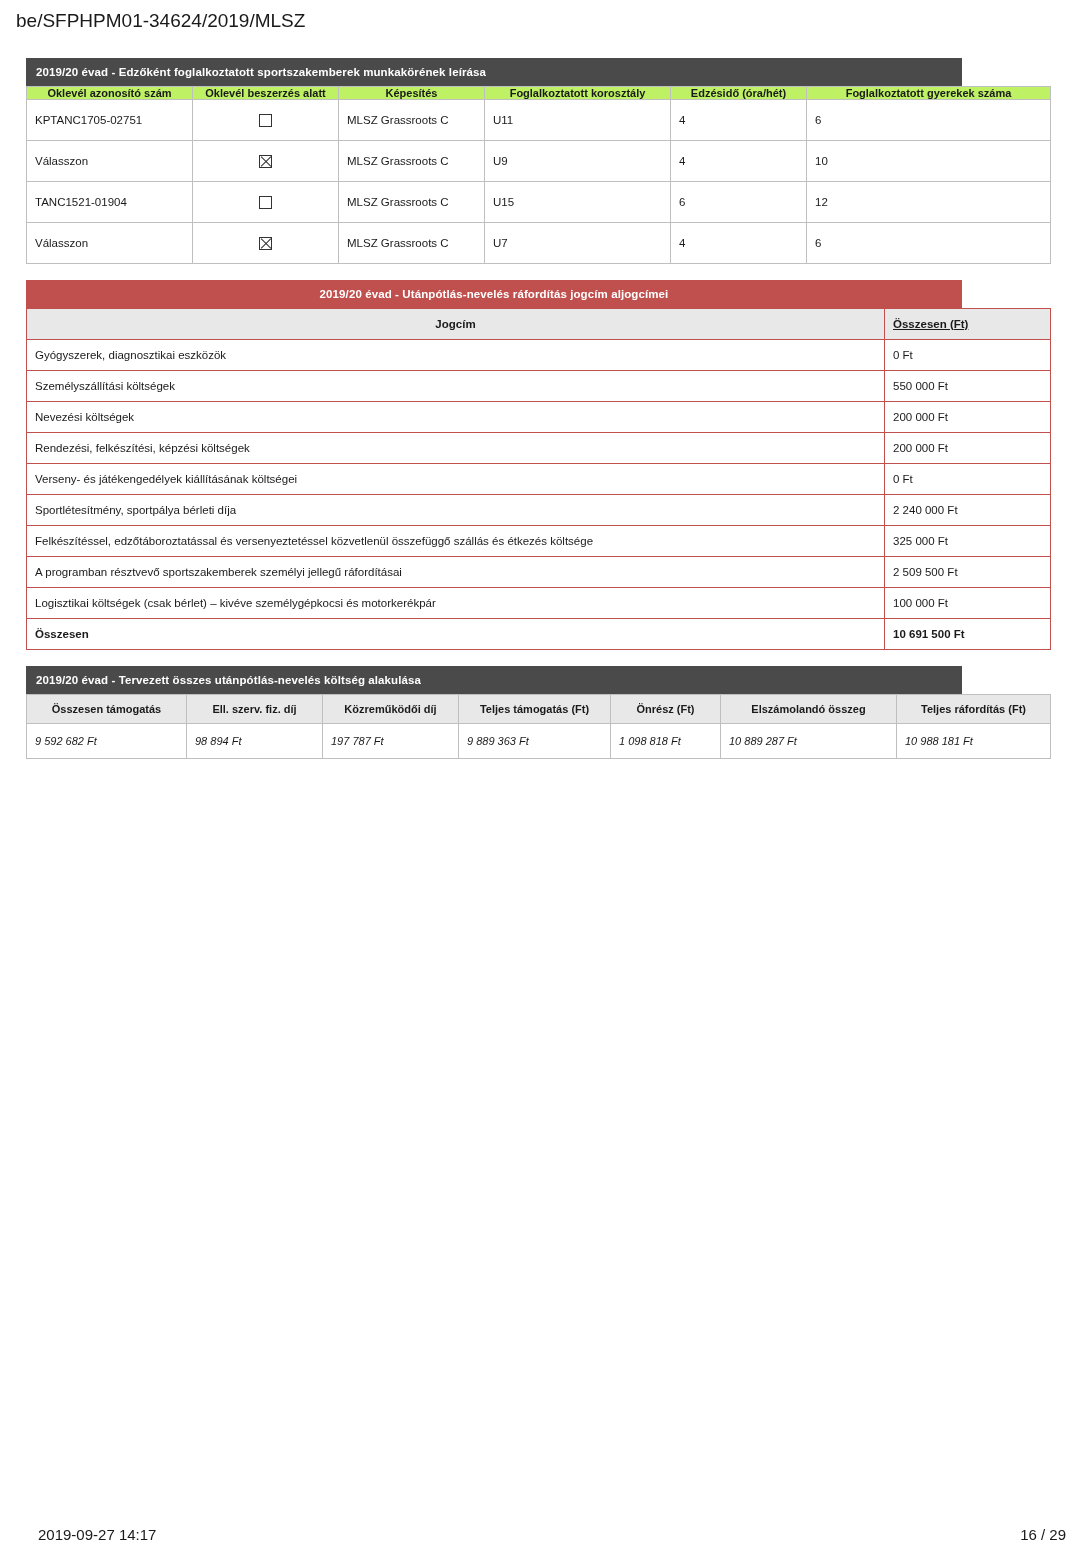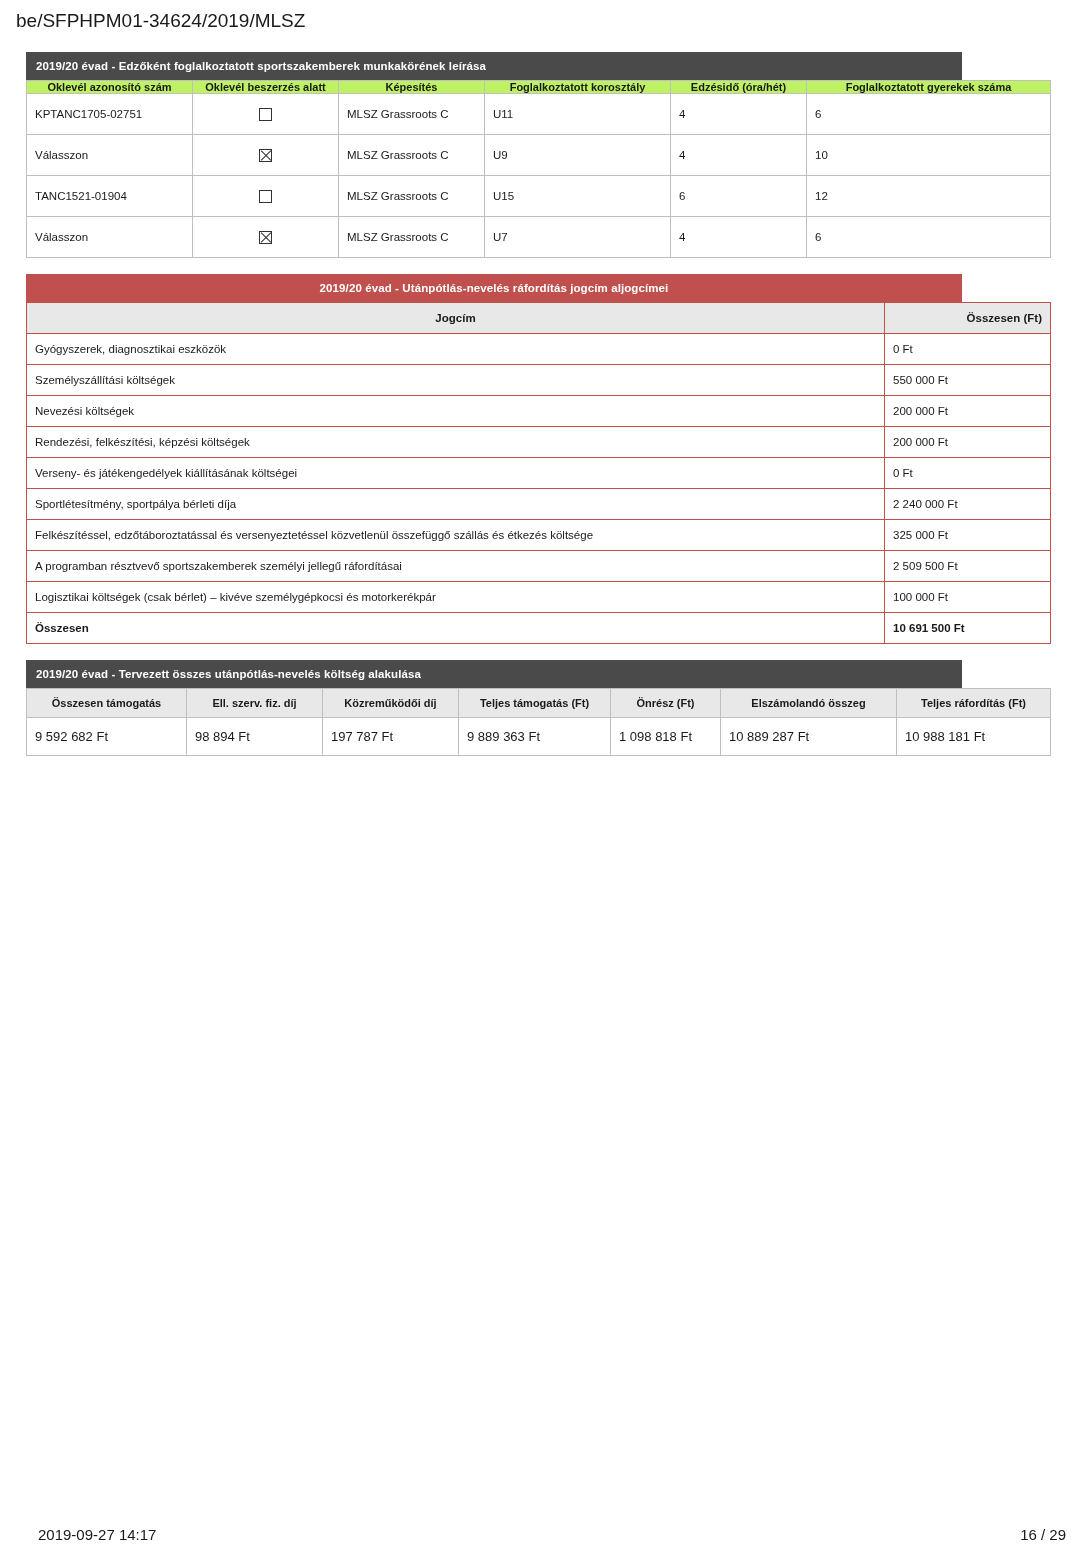--- a/index.html
+++ b/index.html
@@ -21,21 +21,21 @@
     box-sizing: border-box;
     padding: 0;
   }
   .doc-header {
     font-size: 19px;
     color: #1a1a1a;
     padding: 10px 0 10px 16px;
     font-family: "Liberation Sans", sans-serif;
   }
   .block {
-    margin: 10px 26px 16px 26px;
+    margin: 16px 26px 16px 26px;
   }
   table {
     border-collapse: collapse;
     width: 100%;
     table-layout: fixed;
   }
   .caption-dark {
     background: #4a4a4a;
     color: #ffffff;
     font-size: 11.5px;
@@ -99,21 +99,21 @@
   
   .t2 th {
     background: #e8e8e8;
     border: 1px solid #c0504d;
     font-size: 11.5px;
     font-weight: bold;
     padding: 9px 8px;
     color: #1a1a1a;
   }
   .t2 th.jogcim { text-align: center; }
-  .t2 th.osszesen { text-align: right; }
+  .t2 th.osszesen { text-align: left; text-decoration: underline; }
   .t2 td {
     border: 1px solid #c0504d;
     font-size: 11.5px;
     padding: 9px 8px;
     color: #1a1a1a;
   }
   .t2 tr.total td {
     font-weight: bold;
   }
   
@@ -121,23 +121,24 @@
     background: #e8e8e8;
     border: 1px solid #bfbfbf;
     font-size: 11px;
     font-weight: bold;
     padding: 8px 5px;
     text-align: center;
     color: #1a1a1a;
   }
   .t3 td {
     border: 1px solid #bfbfbf;
-    font-size: 13px;
+    font-size: 11px;
     padding: 11px 8px;
     color: #1a1a1a;
+    font-style: italic;
   }
   .footer {
     position: absolute;
     bottom: 22px;
     left: 16px;
     width: 1076px;
     box-sizing: border-box;
     padding: 0 26px 0 22px;
     display: flex;
     justify-content: space-between;

